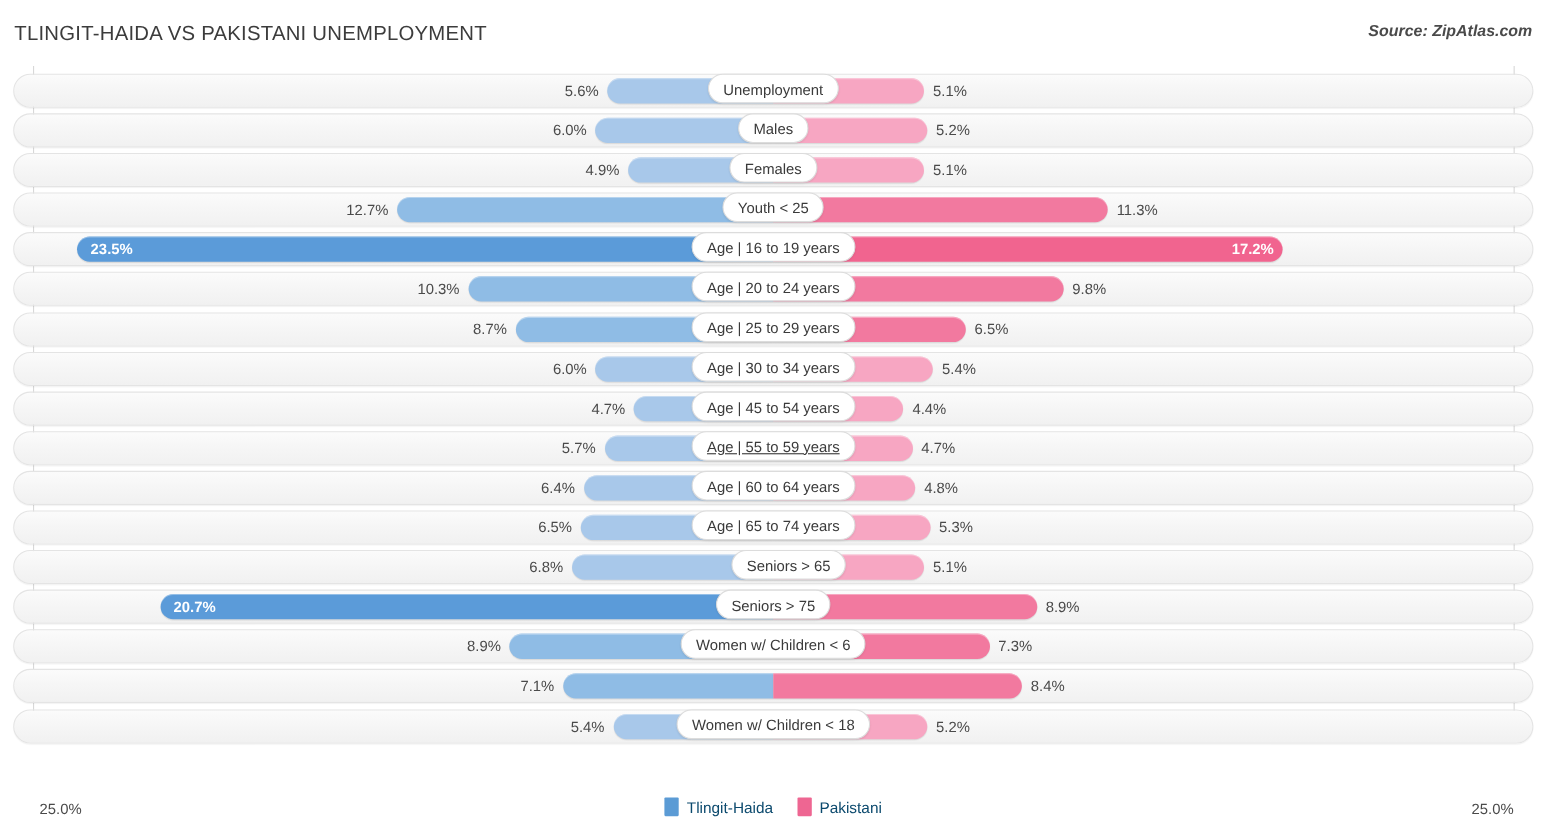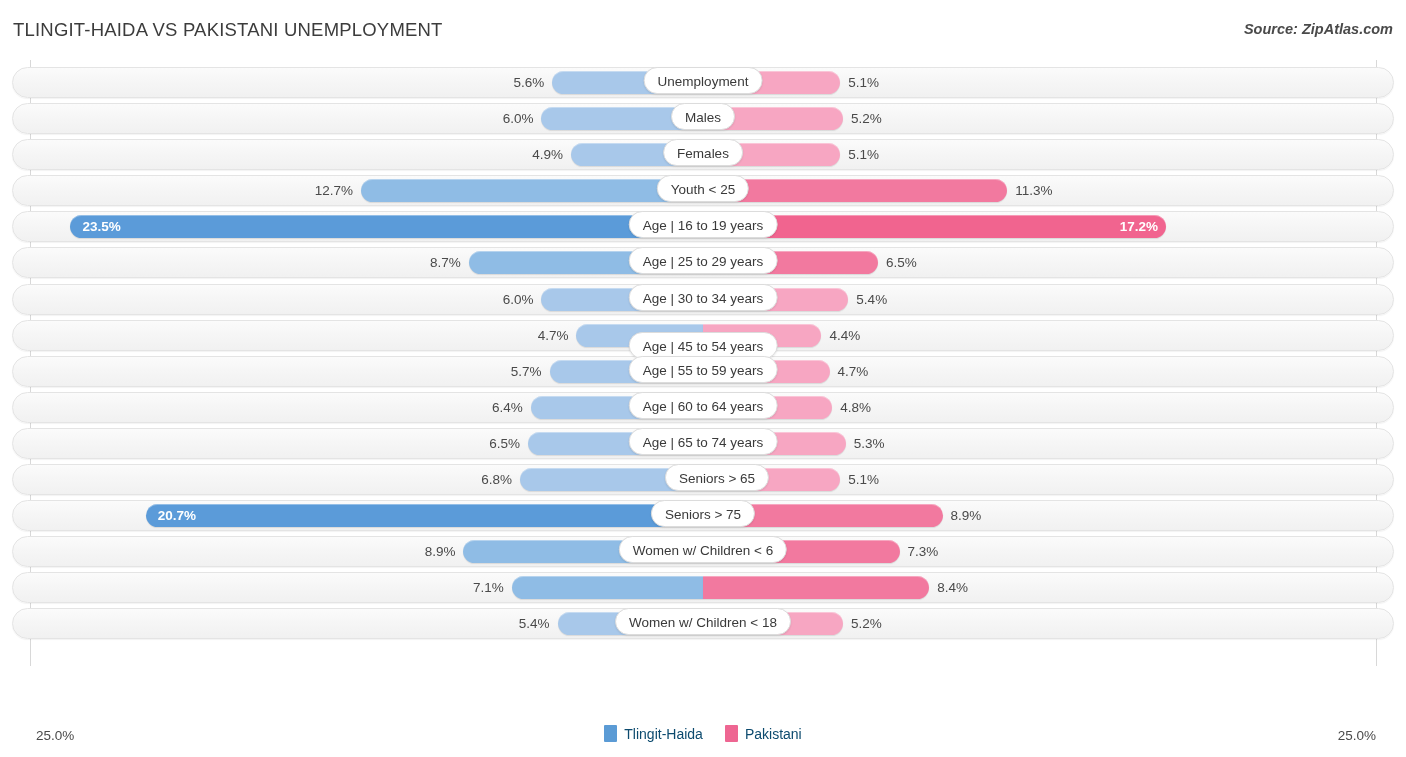--- a/index.html
+++ b/index.html
@@ -226,49 +226,57 @@
       <div class="row">
         <div class="track"></div>
         <div class="bar bar-left" style="left: 70.38px; width: 632.62px; background: rgb(91, 155, 217);"></div>
         <div class="bar bar-right" style="left: 703px; width: 463.024px; background: rgb(241, 100, 143);"></div>
         <div class="val val-left inside" style="left: 82.38px; text-align: left;">23.5%</div>
         <div class="val val-right inside" style="left: 1110.02px; width: 48px; text-align: right;">17.2%</div>
         <div class="cap" style="left: 703px;">Age | 16 to 19 years</div>
       </div>
       <div class="row">
         <div class="track"></div>
+        <div class="bar bar-left" style="left: 425.724px; width: 277.276px; background: rgb(143, 188, 229);"></div>
+        <div class="bar bar-right" style="left: 703px; width: 263.816px; background: rgb(242, 121, 159);"></div>
+        <div class="val val-left" style="left: 315.724px; width: 102px;">10.3%</div>
+        <div class="val val-right" style="left: 974.816px;">9.8%</div>
+        <div class="cap" style="left: 703px;">Age | 20 to 24 years</div>
+      </div>
+      <div class="row">
+        <div class="track"></div>
         <div class="bar bar-left" style="left: 468.796px; width: 234.204px; background: rgb(143, 188, 229);"></div>
         <div class="bar bar-right" style="left: 703px; width: 174.98px; background: rgb(242, 121, 159);"></div>
         <div class="val val-left" style="left: 358.796px; width: 102px;">8.7%</div>
         <div class="val val-right" style="left: 885.98px;">6.5%</div>
         <div class="cap" style="left: 703px;">Age | 25 to 29 years</div>
       </div>
       <div class="row">
         <div class="track"></div>
         <div class="bar bar-left" style="left: 541.48px; width: 161.52px; background: rgb(168, 200, 234);"></div>
         <div class="bar bar-right" style="left: 703px; width: 145.368px; background: rgb(247, 166, 194);"></div>
         <div class="val val-left" style="left: 431.48px; width: 102px;">6.0%</div>
         <div class="val val-right" style="left: 856.368px;">5.4%</div>
         <div class="cap" style="left: 703px;">Age | 30 to 34 years</div>
       </div>
       <div class="row">
         <div class="track"></div>
         <div class="bar bar-left" style="left: 576.476px; width: 126.524px; background: rgb(168, 200, 234);"></div>
         <div class="bar bar-right" style="left: 703px; width: 118.448px; background: rgb(247, 166, 194);"></div>
         <div class="val val-left" style="left: 466.476px; width: 102px;">4.7%</div>
         <div class="val val-right" style="left: 829.448px;">4.4%</div>
-        <div class="cap" style="left: 703px; margin-top: 12px;">Age | 45 to 54 years</div>
+        <div class="cap" style="left: 703px;">Age | 45 to 54 years</div>
       </div>
       <div class="row">
         <div class="track"></div>
         <div class="bar bar-left" style="left: 549.556px; width: 153.444px; background: rgb(168, 200, 234);"></div>
         <div class="bar bar-right" style="left: 703px; width: 126.524px; background: rgb(247, 166, 194);"></div>
         <div class="val val-left" style="left: 439.556px; width: 102px;">5.7%</div>
         <div class="val val-right" style="left: 837.524px;">4.7%</div>
-        <div class="cap" style="left: 703px;">Age | 55 to 59 years</div>
+        <div class="cap" style="left: 703px; text-decoration: underline;">Age | 55 to 59 years</div>
       </div>
       <div class="row">
         <div class="track"></div>
         <div class="bar bar-left" style="left: 530.712px; width: 172.288px; background: rgb(168, 200, 234);"></div>
         <div class="bar bar-right" style="left: 703px; width: 129.216px; background: rgb(247, 166, 194);"></div>
         <div class="val val-left" style="left: 420.712px; width: 102px;">6.4%</div>
         <div class="val val-right" style="left: 840.216px;">4.8%</div>
         <div class="cap" style="left: 703px;">Age | 60 to 64 years</div>
       </div>
       <div class="row">

